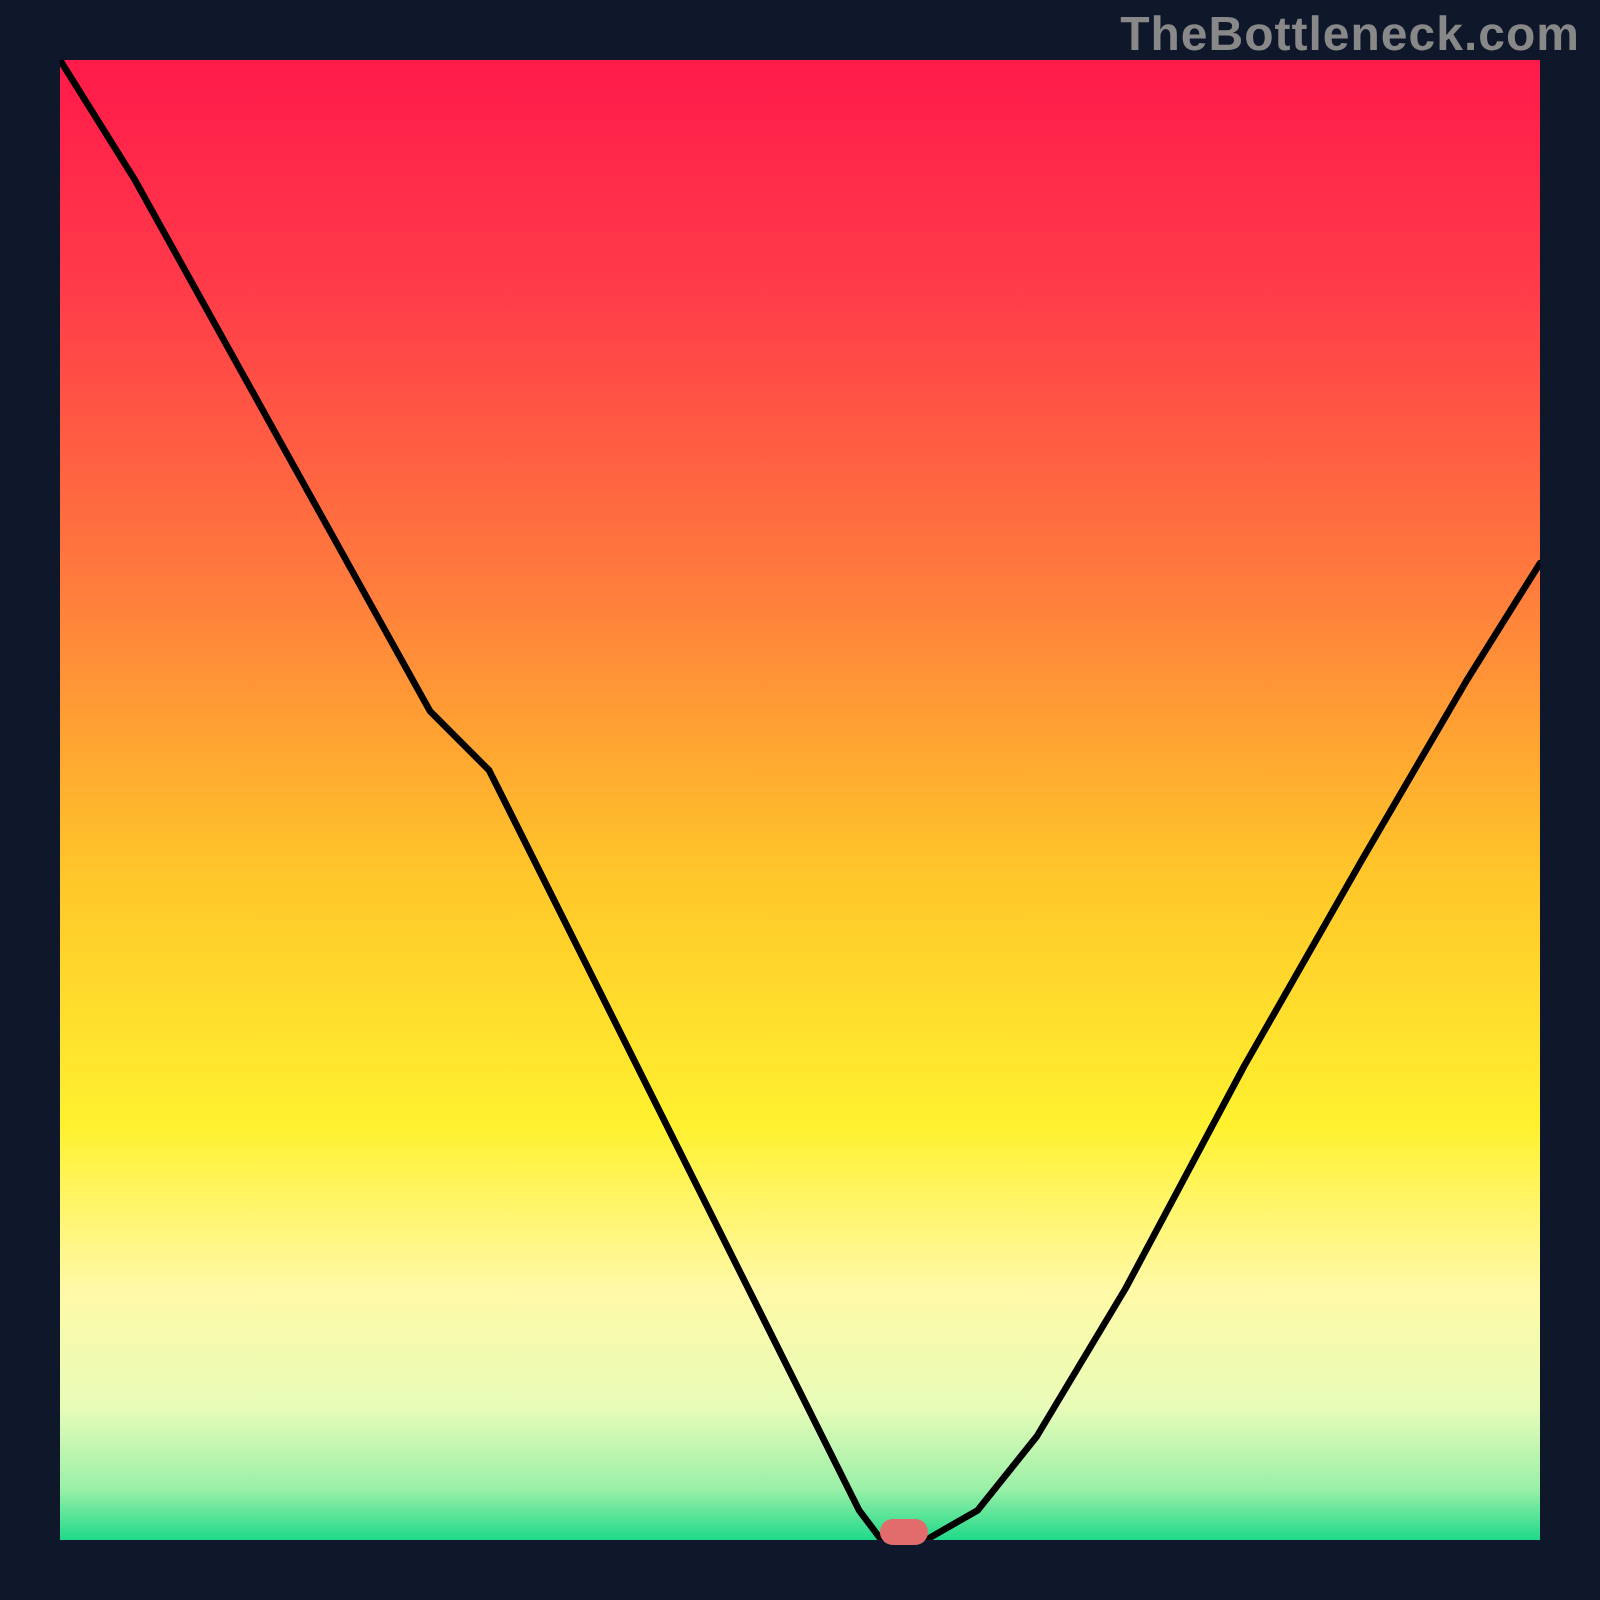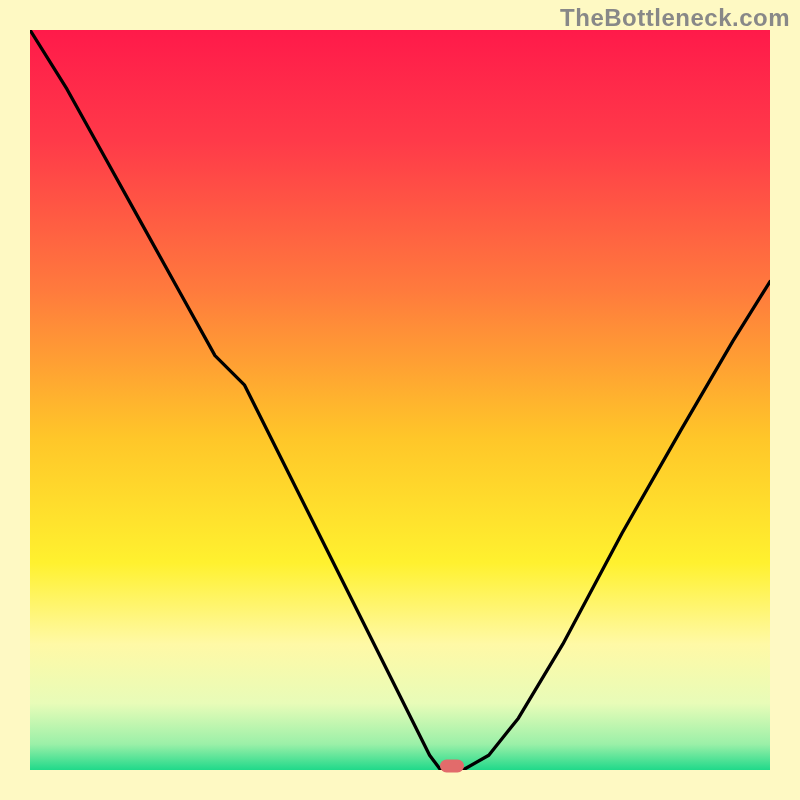--- a/index.html
+++ b/index.html
@@ -7,21 +7,21 @@
     padding: 0;
     width: 800px;
     height: 800px;
     background: #000;
     overflow: hidden;
   }
   .container {
     position: relative;
     width: 800px;
     height: 800px;
-    background: #fef9c3;
+    background: #0f172a;
   }
   .watermark {
     position: absolute;
     top: 4px;
     right: 10px;
     color: #888;
     font-family: Arial, Helvetica, sans-serif;
     font-size: 24px;
     font-weight: 600;
     letter-spacing: 0.5px;

